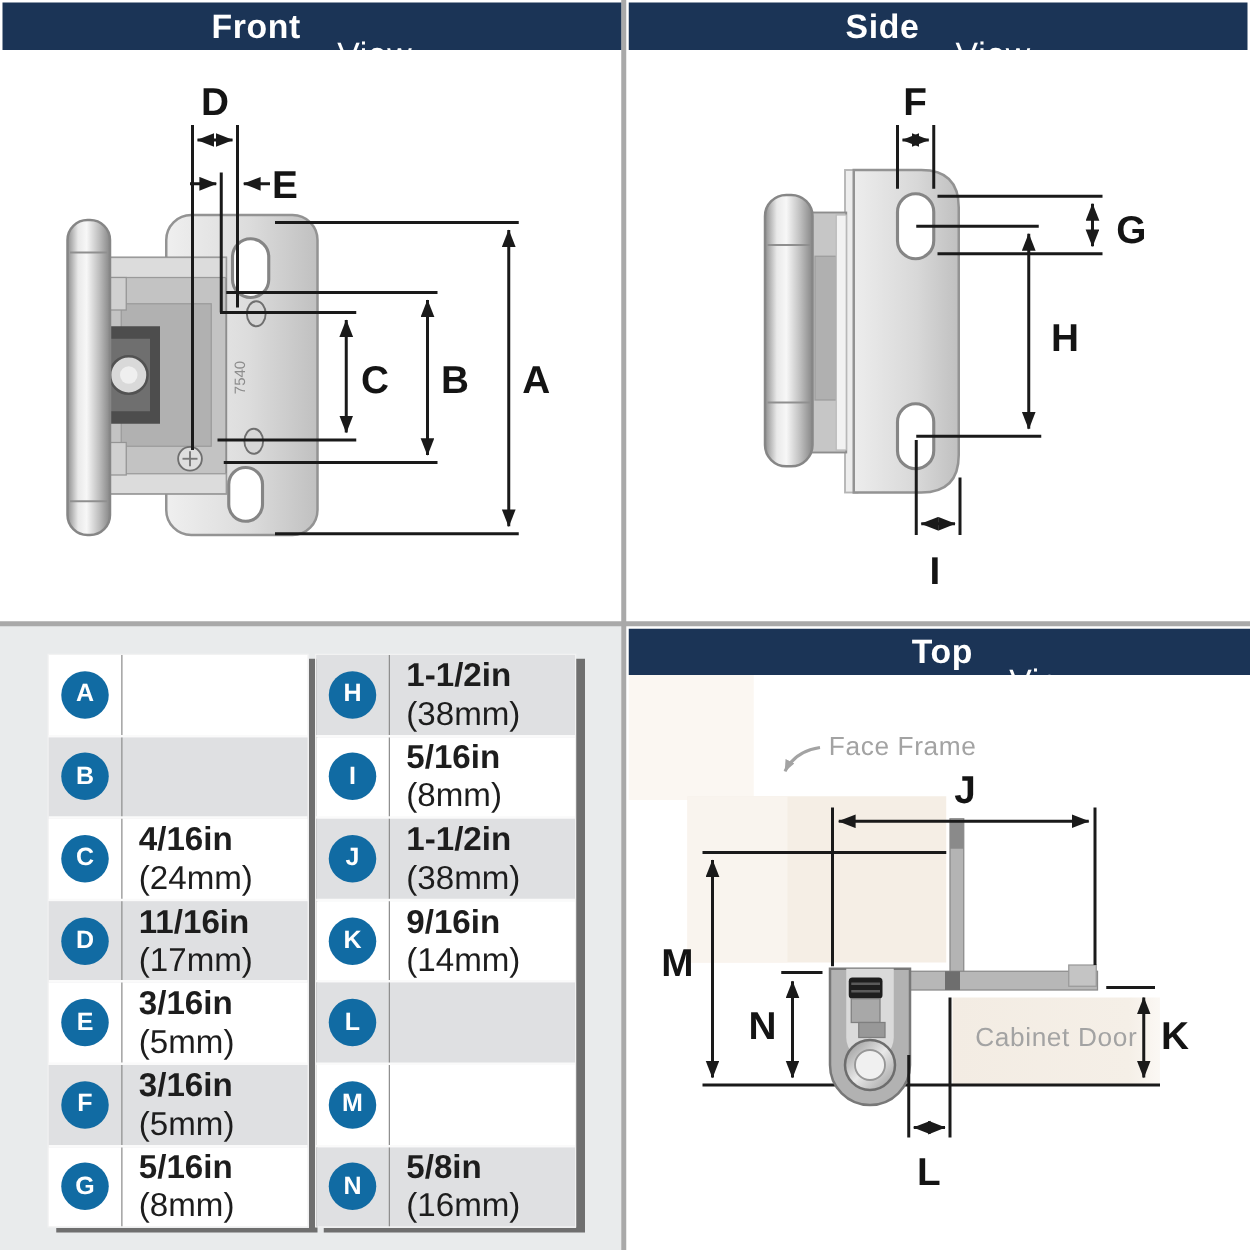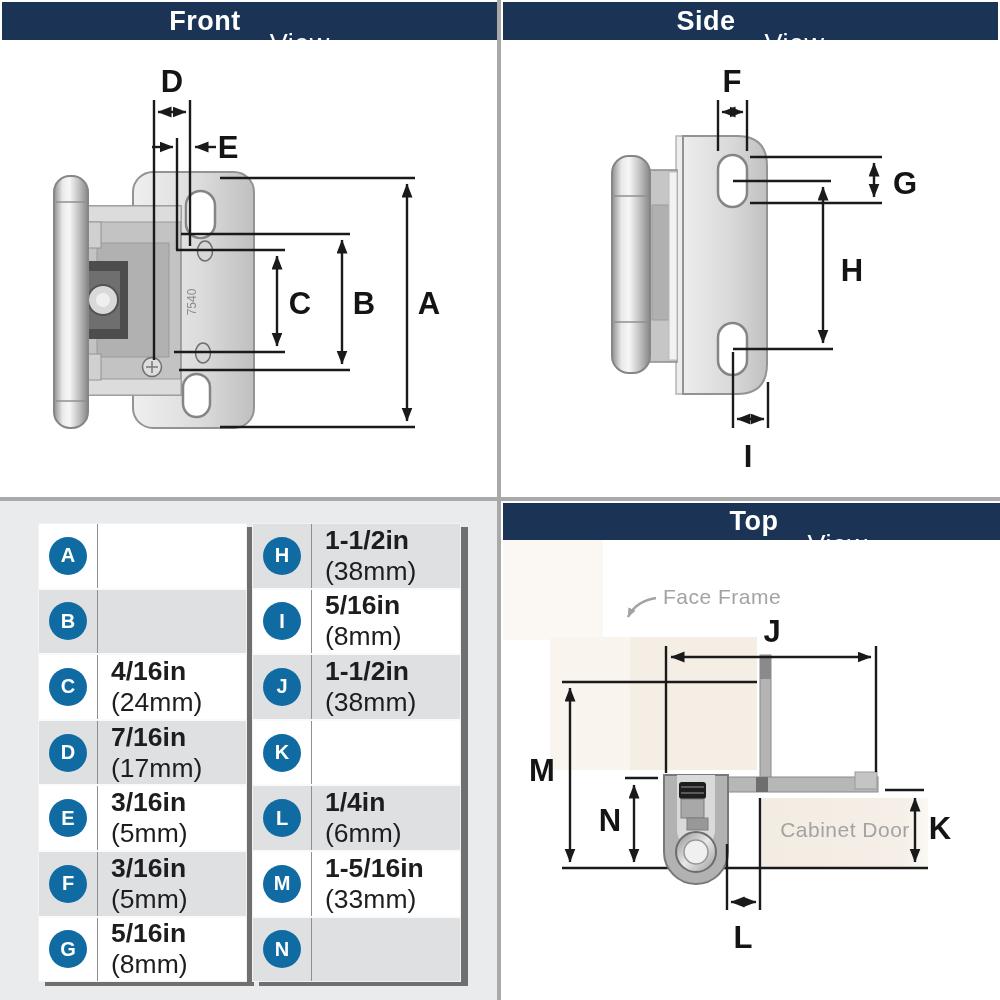--- a/index.html
+++ b/index.html
@@ -306,21 +306,21 @@
         <div class="vcell">
             <div class="vin">4/16in</div>
             <div class="vmm">(24mm)</div>
           </div>
       </div>
       <div class="trow">
         <div class="kcell">
             <span class="kcircle">D</span>
           </div>
         <div class="vcell">
-            <div class="vin">7/16in</div>
+            <div class="vin">11/16in</div>
             <div class="vmm">(17mm)</div>
           </div>
       </div>
       <div class="trow">
         <div class="kcell">
             <span class="kcircle">E</span>
           </div>
         <div class="vcell">
             <div class="vin">3/16in</div>
             <div class="vmm">(5mm)</div>
@@ -371,40 +371,40 @@
           </div>
         <div class="vcell">
             <div class="vin">1-1/2in</div>
             <div class="vmm">(38mm)</div>
           </div>
       </div>
       <div class="trow">
         <div class="kcell">
             <span class="kcircle">K</span>
           </div>
+        <div class="vcell">
+            <div class="vin">9/16in</div>
+            <div class="vmm">(14mm)</div>
+          </div>
       </div>
       <div class="trow">
         <div class="kcell">
             <span class="kcircle">L</span>
           </div>
-        <div class="vcell">
-            <div class="vin">1/4in</div>
-            <div class="vmm">(6mm)</div>
-          </div>
       </div>
       <div class="trow">
         <div class="kcell">
             <span class="kcircle">M</span>
           </div>
-        <div class="vcell">
-            <div class="vin">1-5/16in</div>
-            <div class="vmm">(33mm)</div>
-          </div>
       </div>
       <div class="trow">
         <div class="kcell">
             <span class="kcircle">N</span>
+          </div>
+        <div class="vcell">
+            <div class="vin">5/8in</div>
+            <div class="vmm">(16mm)</div>
           </div>
       </div>
     </div>
   </div>
 
 </div>
 
 </body></html>

